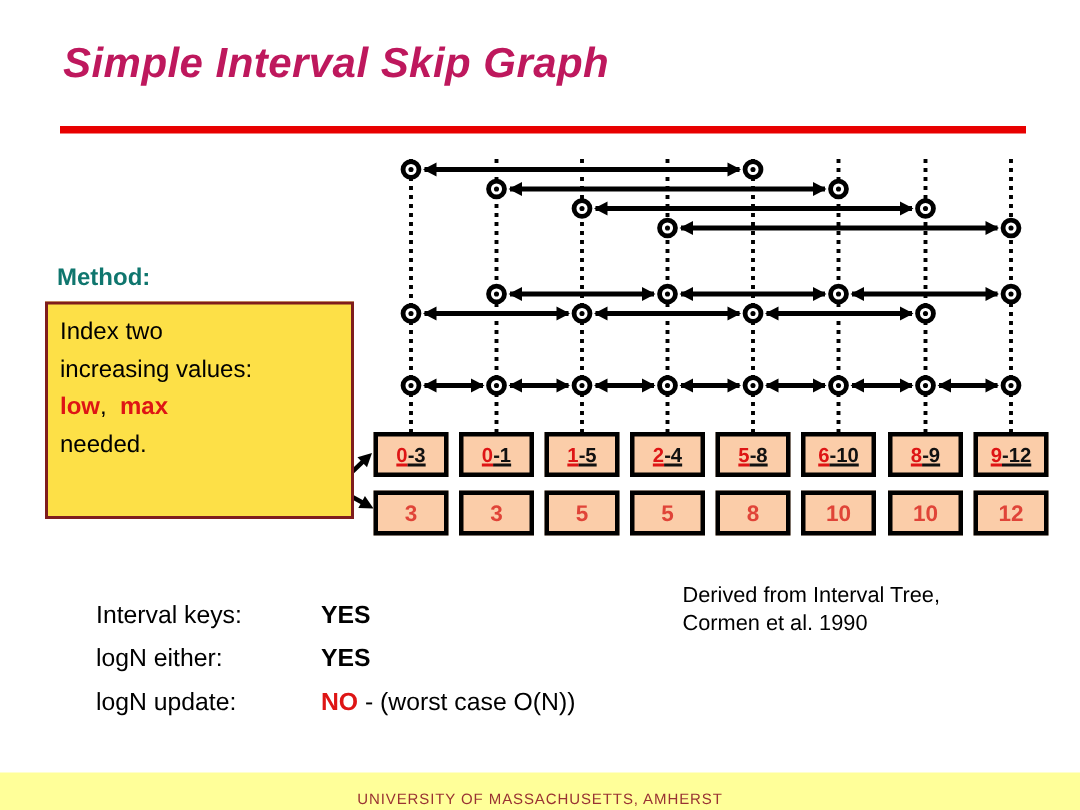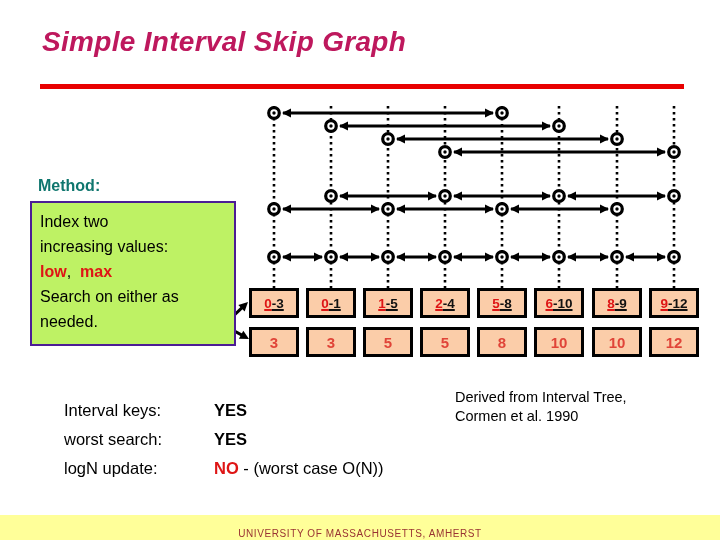--- a/index.html
+++ b/index.html
@@ -16,21 +16,21 @@
   }
   #title-rule{
     left:40px;top:84px;width:644px;height:5px;background:#E80000;
   }
   
   #method-label{
     left:38px;top:177px;font-size:16px;font-weight:bold;color:#0f766e;
   }
   #method-box{
     left:30px;top:201px;width:206px;height:145px;box-sizing:border-box;
-    background:#bef264;border:2px solid #4c1d95;
+    background:#fde047;border:2px solid #7f1d1d;
     padding:6px 0 0 8px;
     font-size:16px;line-height:25px;color:#000;
   }
   .red-bold{color:#DE1515;font-weight:bold;}
   
   #diagram-svg{left:0;top:0;width:720px;height:540px;pointer-events:none;}
   
   .iv-box{
     position:absolute;box-sizing:border-box;
     width:50px;height:30px;
@@ -177,21 +177,20 @@
     <polygon points="248,302 244.6551724137931,311.53793103448277 238.3103448275862,304.8758620689655" fill="#000"></polygon>
     <line x1="227" y1="327" x2="243.7326265625137" y2="336.12688721591655" stroke="#000" stroke-width="3"></line>
     <polygon points="249,339 238.89622004263992,338.72865045928097 243.30165964490118,330.6520111884687" fill="#000"></polygon>
   </svg>
 
 <div class="abs" id="method-label">Method:</div>
 <div class="abs" id="method-box">
   <div>Index two</div>
   <div>increasing values:</div>
   <div><span class="red-bold">low</span><span>,&nbsp; </span><span class="red-bold">max</span></div>
-  <div>Search on either as</div>
   <div>needed.</div>
 </div>
 
 <div class="abs" id="table-layer">
     <div class="iv-box r1" style="left: 249px; top: 288px;">
       <span class="iv-low">0</span>
       <span class="iv-high">-3</span>
     </div>
     <div class="iv-box r1" style="left: 306px; top: 288px;">
       <span class="iv-low">0</span>
@@ -229,21 +228,21 @@
     <div class="iv-box r2" style="left: 534px; top: 327px;">10</div>
     <div class="iv-box r2" style="left: 592px; top: 327px;">10</div>
     <div class="iv-box r2" style="left: 649px; top: 327px;">12</div>
   </div>
 
 <div class="abs" id="stats">
   <div class="stat-line">
     <span class="stat-label">Interval keys:</span><span class="stat-value" style="color: rgb(0, 0, 0);">YES</span><span class="stat-suffix"></span>
   </div>
   <div class="stat-line">
-    <span class="stat-label">worst search:</span><span class="stat-value" style="color: rgb(0, 0, 0);">YES</span><span class="stat-suffix"></span>
+    <span class="stat-label">logN either:</span><span class="stat-value" style="color: rgb(0, 0, 0);">YES</span><span class="stat-suffix"></span>
   </div>
   <div class="stat-line">
     <span class="stat-label">logN update:</span><span class="stat-value" style="color: rgb(222, 21, 21);">NO</span><span class="stat-suffix"> - (worst case O(N))</span>
   </div>
 </div>
 
 <div class="abs" id="credit">
   <div>Derived from Interval Tree,</div>
   <div>Cormen et al. 1990</div>
 </div>

